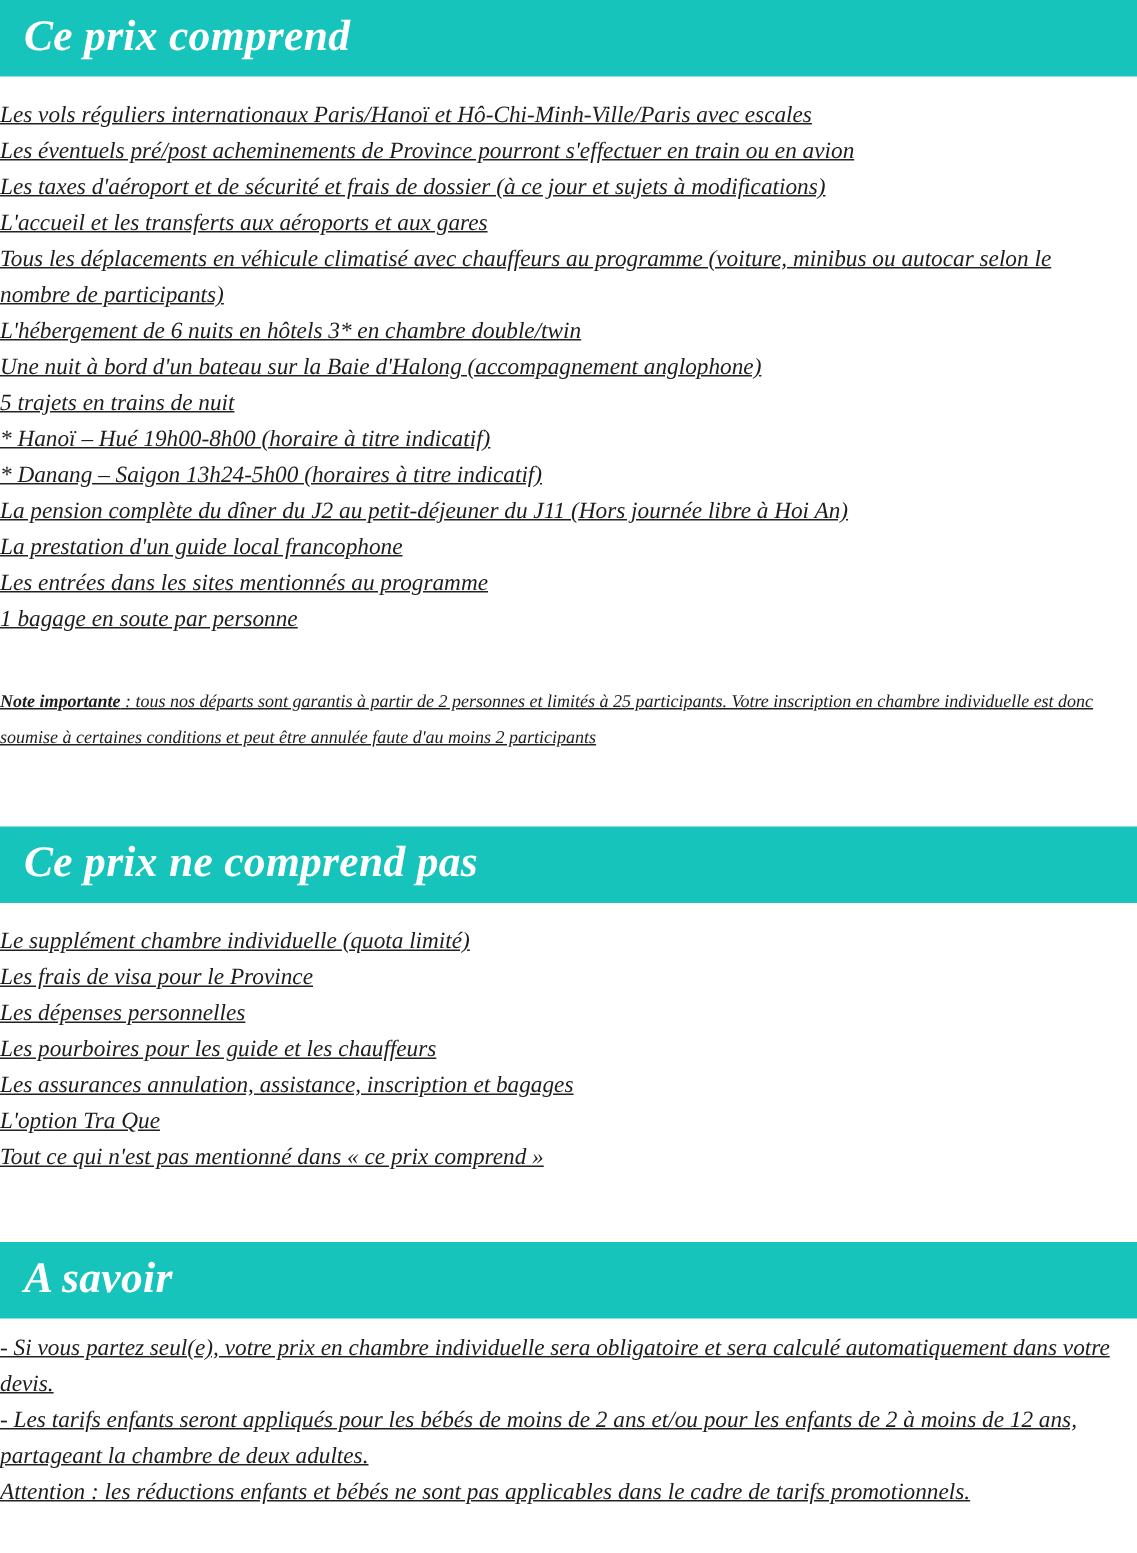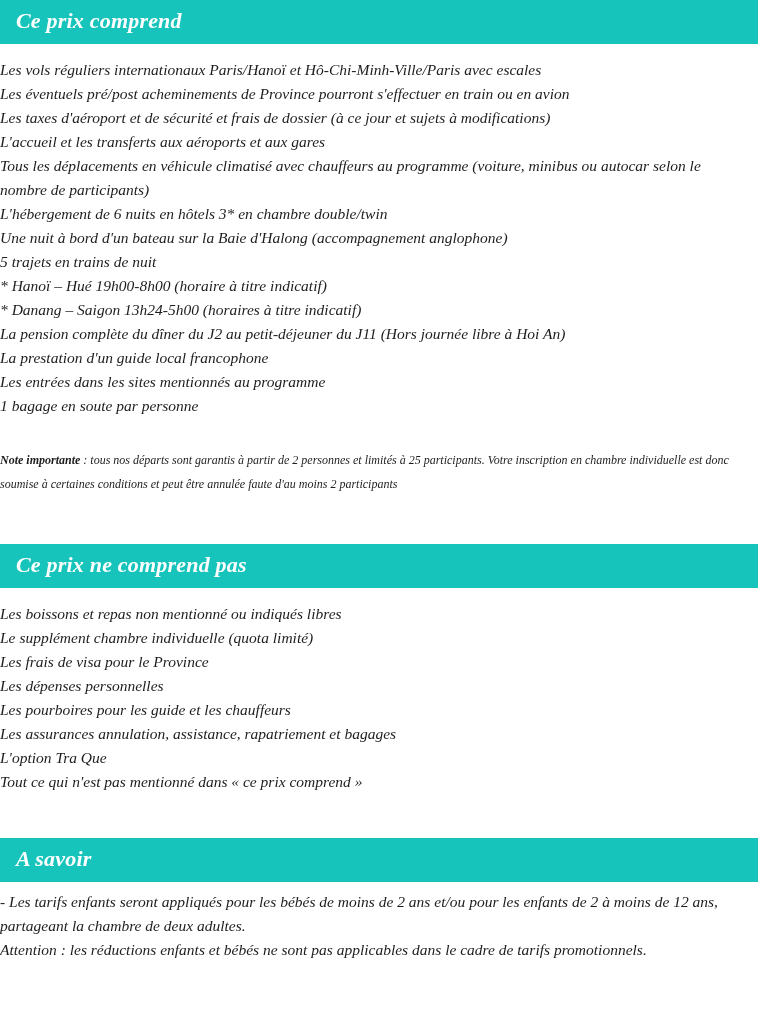--- a/index.html
+++ b/index.html
@@ -17,27 +17,28 @@
     position: relative;
     width: 758px;
     box-sizing: border-box;
   }
   .section-header {
     background: #17c4bb;
     color: #ffffff;
     font-family: "Liberation Serif", serif;
     font-style: italic;
     font-weight: bold;
-    font-size: 22px;
+    font-size: 29px;
     line-height: 1.0;
     padding: 10px 0 12px 16px;
     letter-spacing: 0.2px;
   }
   .section-body {
     padding: 0 10px 0 0;
+    text-decoration: underline;
   }
   .list {
     margin: 0;
     padding: 0;
     list-style: none;
   }
   .list li {
     font-style: italic;
     font-size: 15.5px;
     line-height: 24px;
@@ -88,34 +89,34 @@
     <div class="spacer-sm"></div>
     <p class="note"><b>Note importante</b><span> : tous nos départs sont garantis à partir de 2 personnes et limités à 25 participants. Votre inscription en chambre individuelle est donc soumise à certaines conditions et peut être annulée faute d'au moins 2 participants</span></p>
   </div>
 
   <div class="spacer-md"></div>
 
   <div class="section-header">Ce prix ne comprend pas</div>
   <div class="gap-after-header"></div>
   <div class="section-body">
     <ul class="list">
-      <li>Les boissons et repas non mentionné ou indiqués libres</li>
       <li>Le supplément chambre individuelle (quota limité)</li>
       <li>Les frais de visa pour le Province</li>
       <li>Les dépenses personnelles</li>
       <li>Les pourboires pour les guide et les chauffeurs</li>
-      <li>Les assurances annulation, assistance, rapatriement et bagages</li>
+      <li>Les assurances annulation, assistance, inscription et bagages</li>
       <li>L'option Tra Que</li>
       <li>Tout ce qui n'est pas mentionné dans « ce prix comprend »</li>
     </ul>
   </div>
 
   <div class="spacer-lg"></div>
 
   <div class="section-header">A savoir</div>
   <div class="section-body" style="padding-top:8px;">
     <ul class="list">
+      <li>- Si vous partez seul(e), votre prix en chambre individuelle sera obligatoire et sera calculé automatiquement dans votre devis.</li>
       <li>- Les tarifs enfants seront appliqués pour les bébés de moins de 2 ans et/ou pour les enfants de 2 à moins de 12 ans, partageant la chambre de deux adultes.</li>
       <li>Attention : les réductions enfants et bébés ne sont pas applicables dans le cadre de tarifs promotionnels.</li>
     </ul>
   </div>
 
 </div>
 
 </body></html>

